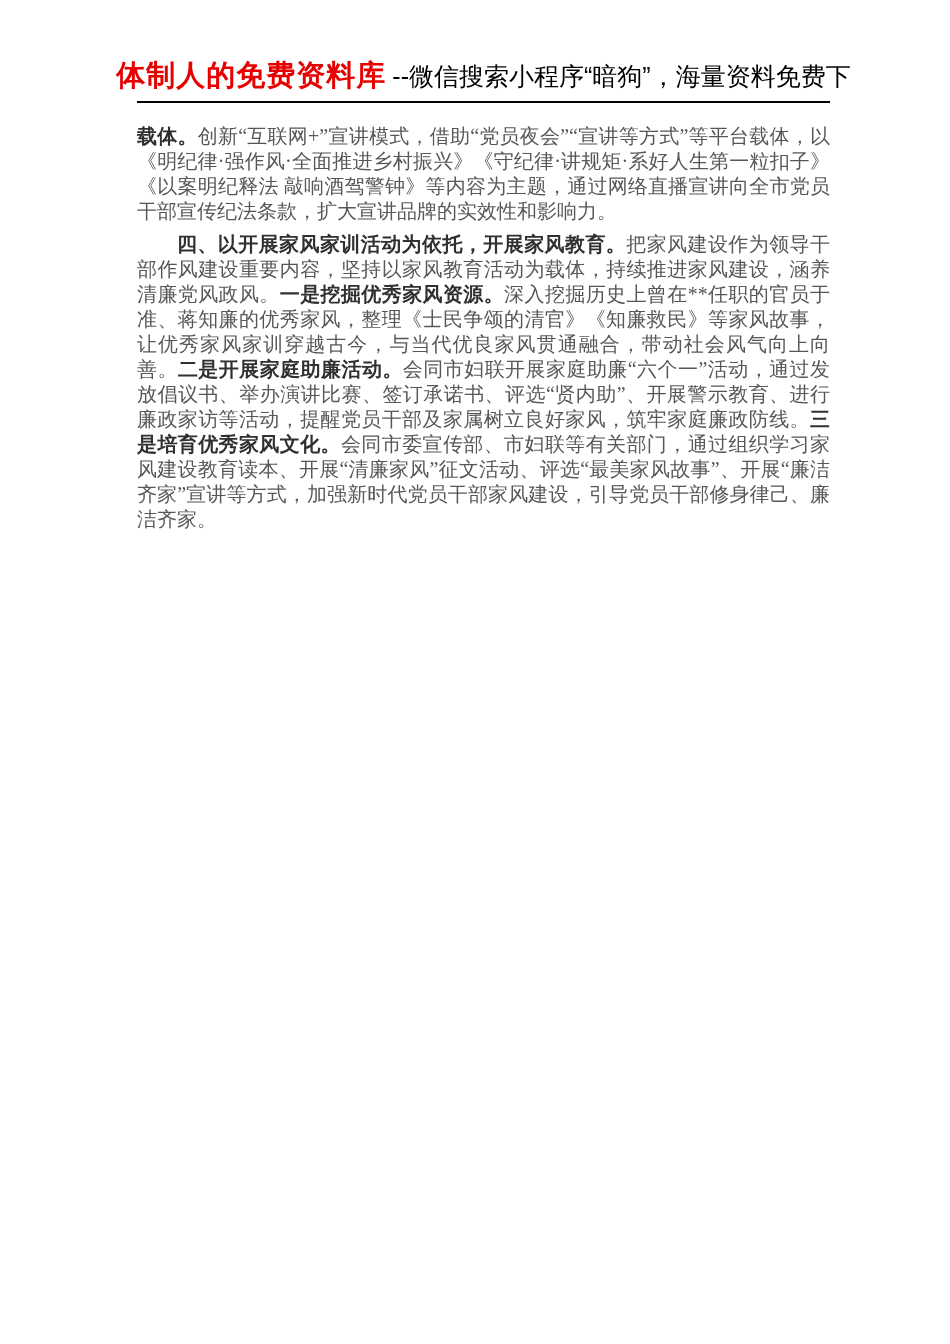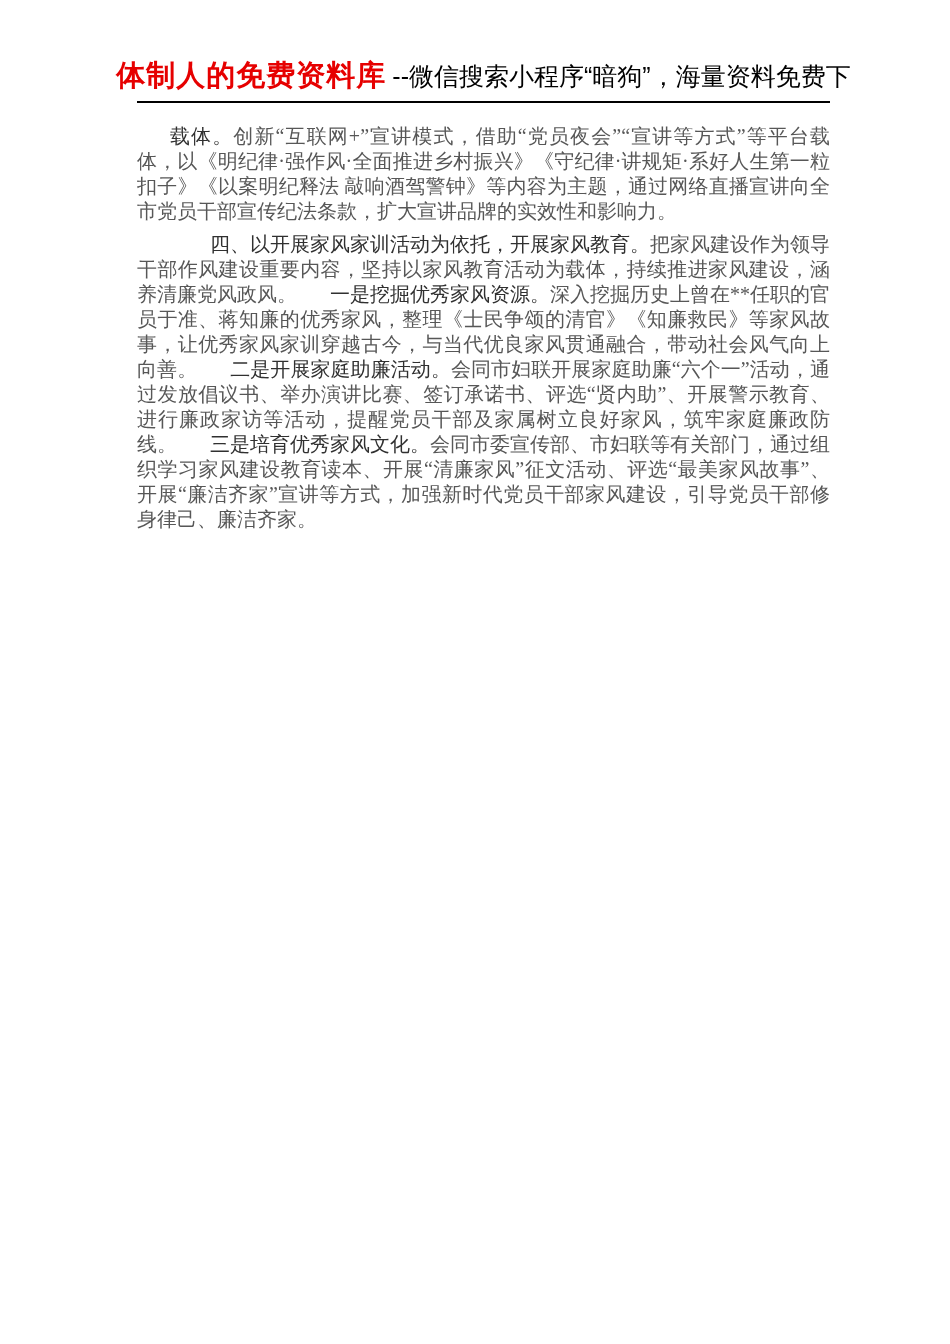--- a/index.html
+++ b/index.html
@@ -50,21 +50,21 @@
   }
   .para{
     font-size:20px;
     line-height:25px;
     text-align:justify;
     margin-bottom:8px;
     color:var(--text-color);
   }
   .para.indent{text-indent:2em;}
   .run{color:var(--text-color);font-weight:400;}
-  .run.bold{color:var(--bold-color);font-weight:400;margin-left:33px;}
+  .run.bold{color:var(--bold-color);font-weight:700;}
 </style>
 </head>
 <body>
 
 <div class="page">
 
   <header class="promo-header">
     <span class="promo-brand">体制人的免费资料库</span>
     <span class="promo-tagline">--微信搜索小程序“暗狗”，海量资料免费下</span>
   </header>

